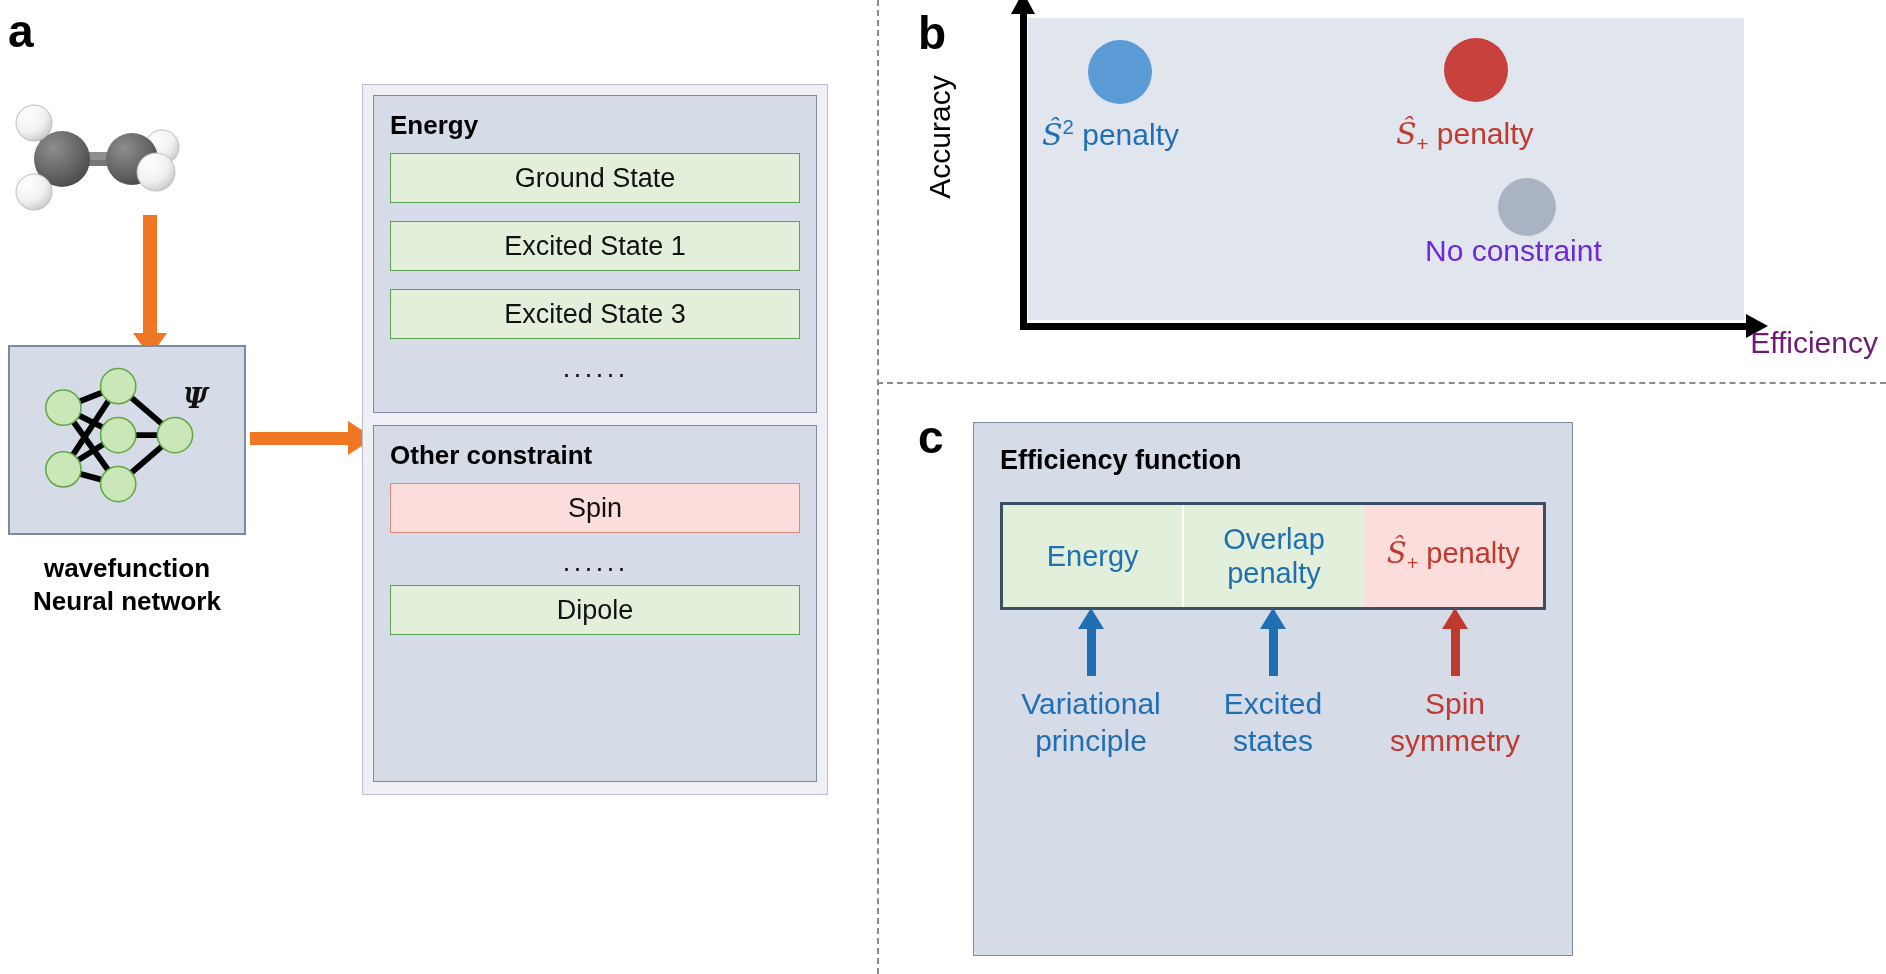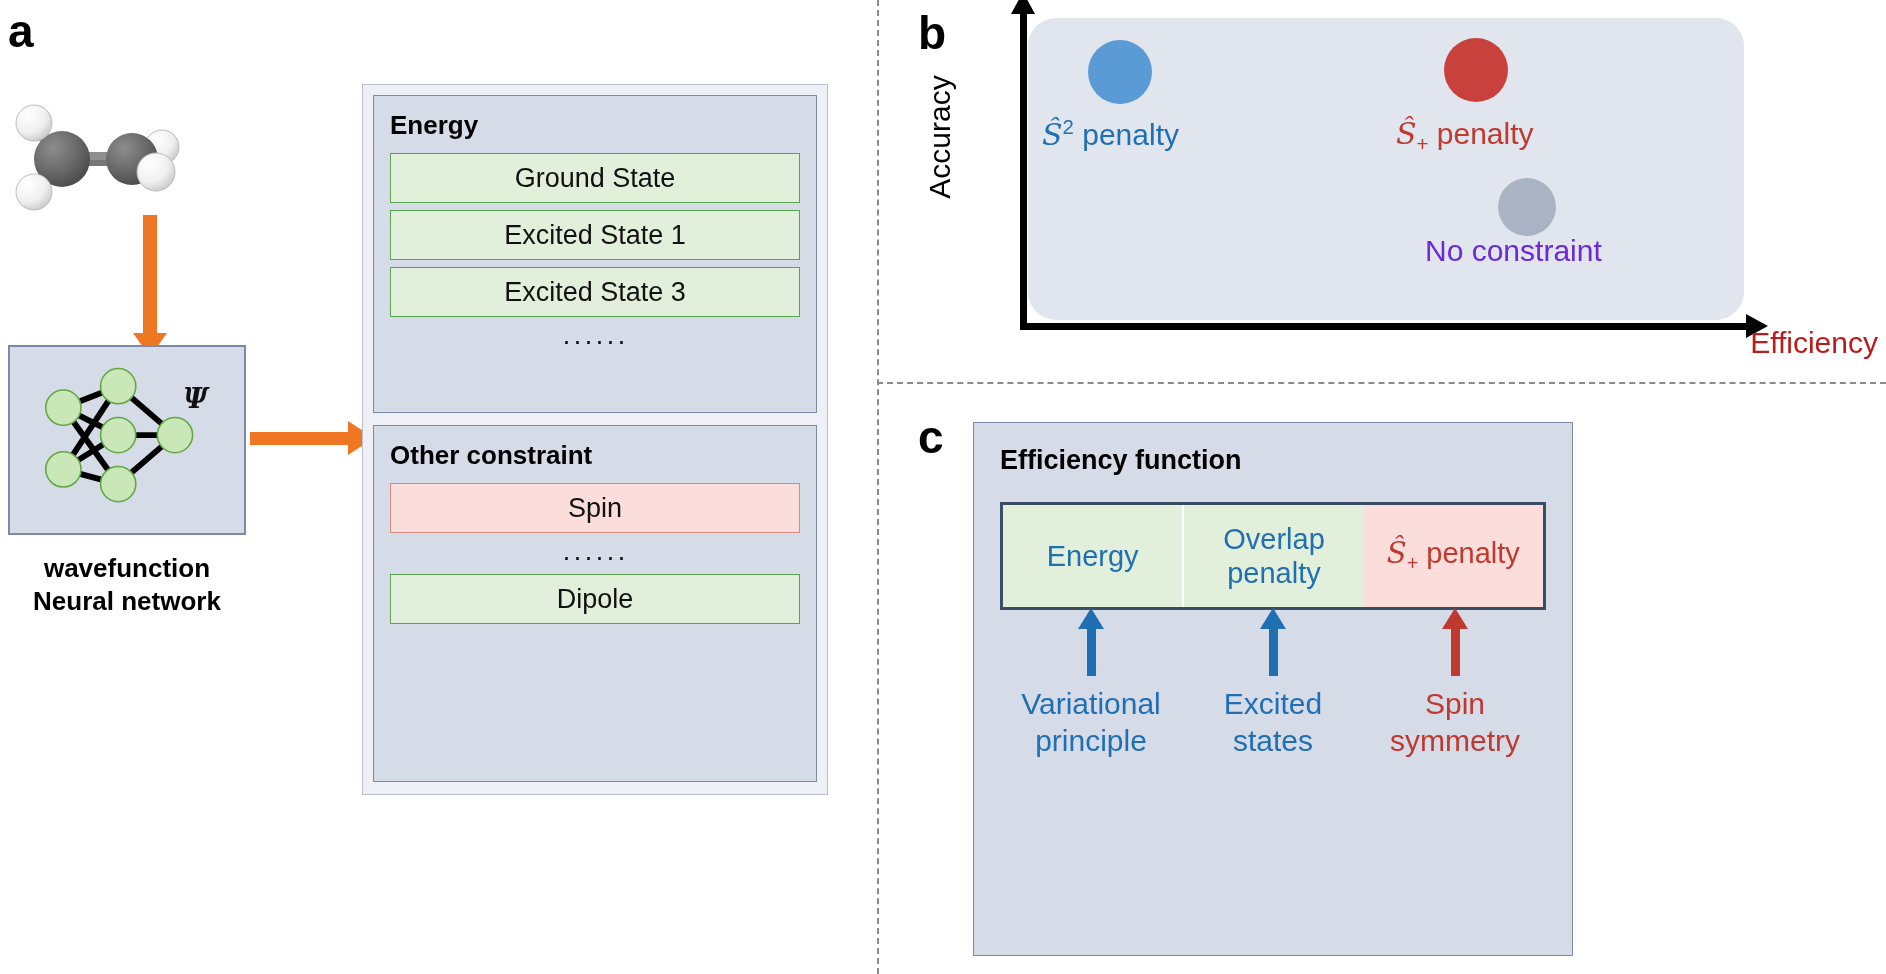--- a/index.html
+++ b/index.html
@@ -102,21 +102,21 @@
   #other-panel  { margin-top: 12px; height: 357px; }
 
   .sub-title {
     font-weight: bold;
     font-size: 26px;
     color: #000;
     margin-bottom: 12px;
   }
   .item-row {
     height: 50px;
-    margin-bottom: 7px;
+    margin-bottom: 18px;
     display: flex;
     align-items: center;
     justify-content: center;
     font-size: 27px;
     color: #111;
   }
   .item-green { background: #e2efda; border: 1px solid #5aa352; }
   .item-pink  { background: #fbdedb; border: 1px solid #d98981; }
   .dots-row {
     text-align: center;
@@ -142,21 +142,20 @@
   }
 
   
   #panel-b { position: absolute; left: 900px; top: 0; width: 986px; height: 382px; }
 
   #plot-area {
     position: absolute;
     left: 128px; top: 18px;
     width: 716px; height: 302px;
     background: #e1e5ee;
-    border-radius: 28px;
   }
   #axis-y {
     position: absolute;
     left: 120px; top: 12px;
     width: 7px; height: 318px;
     background: #000;
   }
   #axis-y::before {
     content: "";
     position: absolute;
@@ -184,21 +183,21 @@
     left: -22px; top: 120px;
     transform: rotate(-90deg);
     font-size: 30px;
     color: #000;
     white-space: nowrap;
   }
   #xlabel-b {
     position: absolute;
     right: 8px; top: 326px;
     font-size: 30px;
-    color: #b91c1c;
+    color: #701a75;
     white-space: nowrap;
   }
 
   .bubble { position: absolute; border-radius: 50%; }
   .bubble-label {
     position: absolute;
     font-size: 30px;
     white-space: nowrap;
   }
   .hat { font-family: "DejaVu Serif", serif; font-style: italic; }

